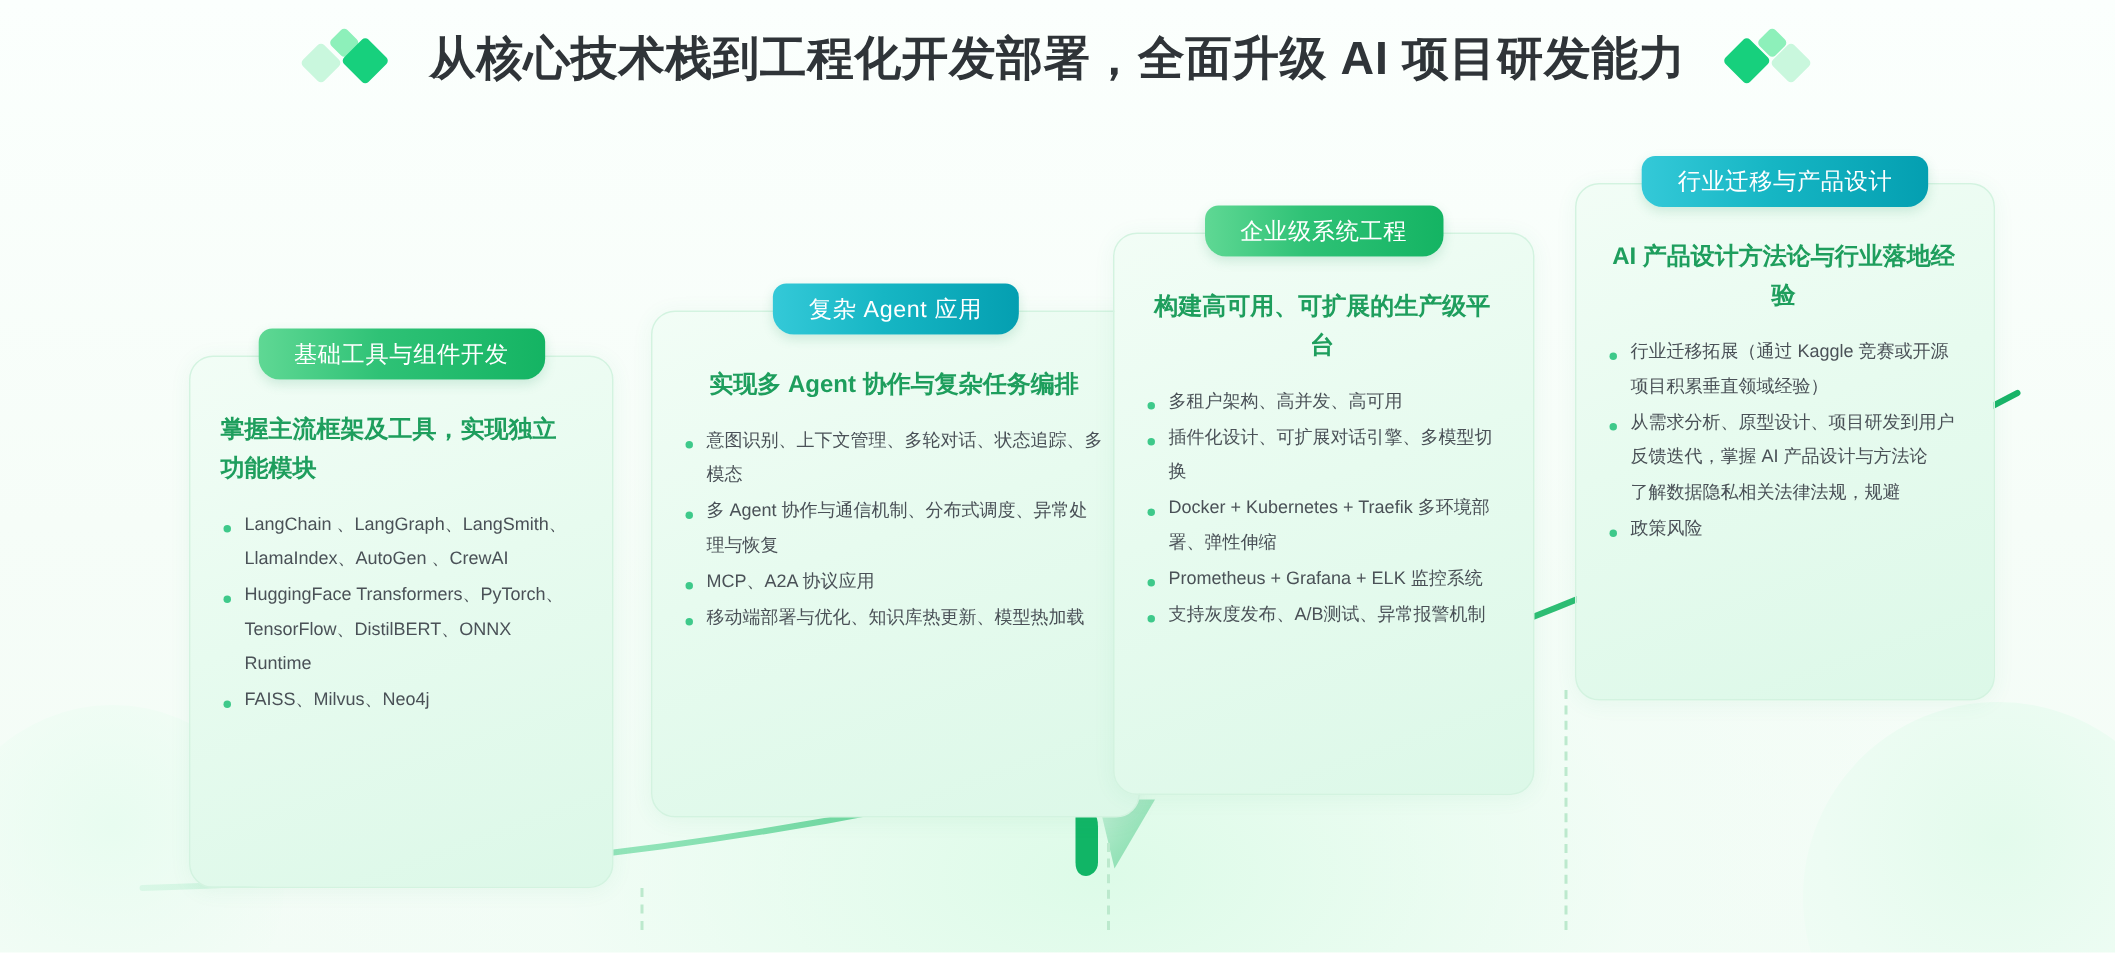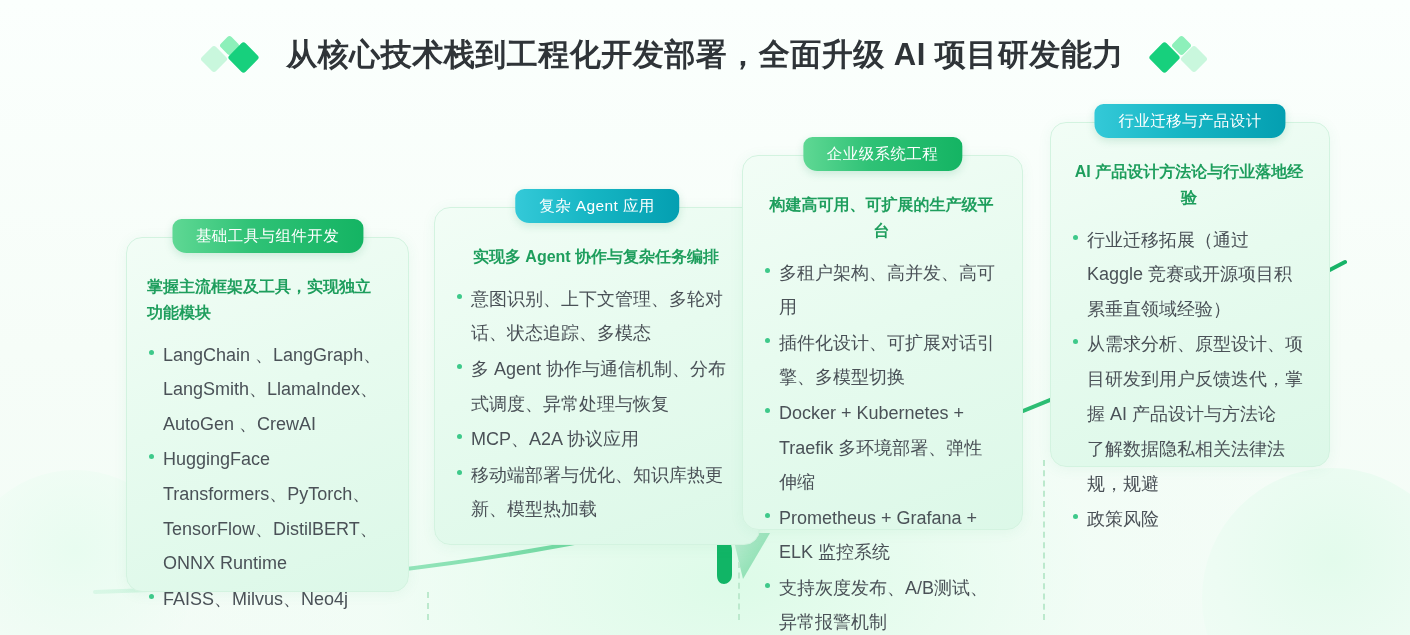--- a/index.html
+++ b/index.html
@@ -47,23 +47,23 @@
   #growth-curve {
     position: absolute;
     left: 0; top: 0;
     width: 1410px; height: 635px;
     pointer-events: none;
   }
 
   
   #title-row {
     position: absolute;
-    left: 0; right: 0; top: 34px;
+    left: 0; right: 0; top: 18px;
     display: flex;
-    align-items: center;
+    align-items: flex-start;
     justify-content: center;
     gap: 26px;
   }
 
   #page-title {
     font-size: 31px;
     font-weight: 700;
     color: #2f3438;
     letter-spacing: 0.5px;
     white-space: nowrap;
@@ -132,21 +132,21 @@
     margin-bottom: 12px;
   }
   .card-lead.centered { text-align: center; }
 
   .bullets { list-style: none; }
 
   .bullet {
     position: relative;
     padding-left: 16px;
     color: #4a5157;
-    font-size: 18px;
+    font-size: 12px;
     line-height: 1.92;
     margin-bottom: 1px;
   }
   .bullet::before {
     content: "";
     position: absolute;
     left: 2px;
     top: 12px;
     width: 5px;
     height: 5px;

